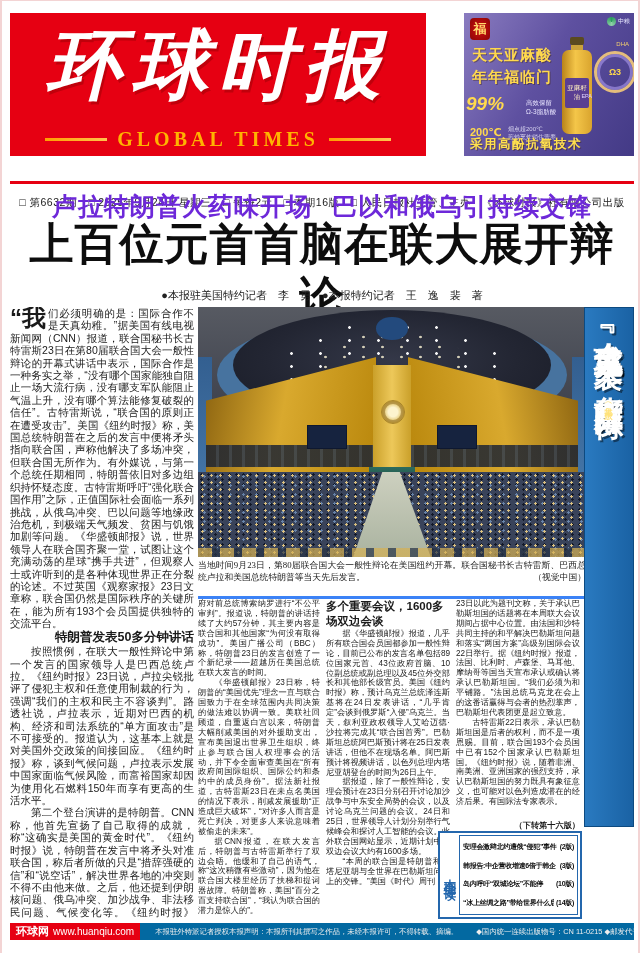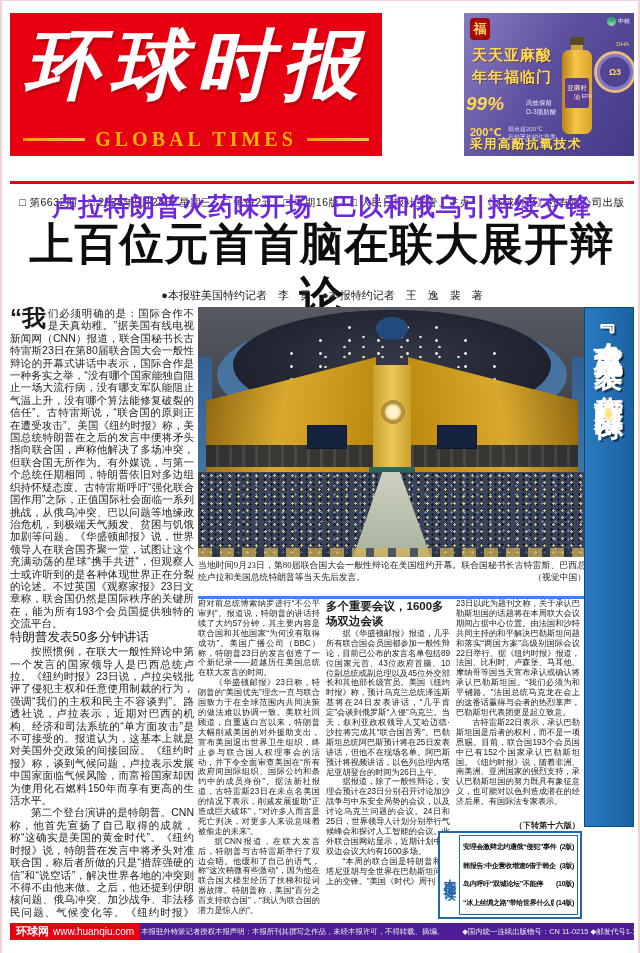--- a/index.html
+++ b/index.html
@@ -4,21 +4,21 @@
 <style>
   html,body{margin:0;padding:0;}
   body{
     width:640px;height:953px;position:relative;background:#ffffff;
     font-family:"Liberation Sans","DejaVu Sans",sans-serif;color:#111;
     overflow:hidden;
   }
   .page{position:absolute;inset:0;border-left:2px solid #f3d4d4;border-right:2px solid #f3d4d4;border-top:1px solid #f3d4d4;}
 
   
-  .masthead{position:absolute;left:8px;top:12px;width:372px;height:143px;background:#e60012;overflow:hidden;}
+  .masthead{position:absolute;left:8px;top:12px;width:416px;height:143px;background:#e60012;overflow:hidden;}
   .masthead-title{
     position:absolute;left:0;right:0;top:2px;text-align:center;color:#fff;
     font-family:"DejaVu Serif","Liberation Serif",serif;font-weight:bold;font-style:italic;
     font-size:76px;line-height:100px;letter-spacing:10px;text-shadow:2px 3px 0 rgba(120,0,0,.35);
   }
   .masthead-sub{position:absolute;left:0;right:0;top:115px;display:flex;align-items:center;justify-content:center;gap:10px;}
   .masthead-sub .rule{width:62px;height:3px;background:linear-gradient(90deg,#ff9d00,#ffc44d);}
   .masthead-sub .en{color:#ffb400;font-family:"Liberation Serif","DejaVu Serif",serif;font-weight:bold;font-size:20px;letter-spacing:4px;}
 
   
@@ -63,21 +63,21 @@
   .byline{position:absolute;left:8px;top:287px;width:624px;text-align:center;font-size:11px;color:#222;
       font-family:"Liberation Serif","DejaVu Serif",serif;}
 
   
   .bodywrap{position:absolute;left:8px;top:306px;width:624px;height:612px;}
   .col{position:absolute;text-align:justify;overflow:hidden;color:#1a1a1a;}
   .col p{margin:0;text-indent:2em;}
   .col1{left:0;top:0;width:184px;height:612px;font-size:10.5px;line-height:12.4px;}
   .col1 p.lead{text-indent:0;}
   .dropcap{float:left;font-size:24px;line-height:22px;font-weight:bold;padding-right:2px;}
-  .subhead1{font-size:12.5px;font-weight:normal;text-align:left;margin:5px 0 4px;text-indent:0 !important;line-height:1.25;}
+  .subhead1{font-size:12.5px;font-weight:bold;text-align:right;margin:5px 0 4px;text-indent:0 !important;line-height:1.25;}
   .colB{left:188px;top:292px;width:122px;height:320px;font-size:8.2px;line-height:9.9px;}
   .colC{left:316px;top:292px;width:124px;height:320px;font-size:8.2px;line-height:9.9px;}
   .subhead2{font-size:11.5px;font-weight:bold;text-align:left;margin:2px 0 4px;text-indent:0 !important;line-height:1.3;}
   .colD{left:446px;top:292px;width:124px;height:232px;font-size:8.2px;line-height:9.9px;display:flex;flex-direction:column;}
   .colD .fill{flex:1;overflow:hidden;}
   .continuation{text-align:right;font-weight:bold;font-size:8.2px;}
 
   
   .photo{position:absolute;left:188px;top:0;width:388px;height:250px;background:#4c4f56;overflow:hidden;}
   .ph-ceiling{position:absolute;left:0;right:0;top:0;height:48%;background:linear-gradient(#575a62,#3a3e4a);}
@@ -139,22 +139,22 @@
   .digest-row{display:flex;justify-content:space-between;white-space:nowrap;font-weight:bold;
       font-size:7px;letter-spacing:-.3px;color:#0d0d0d;}
   .digest-row .txt{flex:1;overflow:hidden;}
   .digest-row .pg{flex:none;padding-left:2px;}
 
   
   .footer{position:absolute;left:8px;top:922px;width:624px;height:17px;display:flex;}
   .site-box{background:#e60012;color:#fff;display:flex;align-items:center;gap:4px;padding:0 6px;flex:none;}
   .site-name{font-weight:bold;font-size:11px;}
   .site-url{font-size:10px;}
-  .notice-bar{flex:1;background:#4c1d95;color:#eee;display:flex;align-items:center;gap:18px;
-      padding:0 1px;font-size:7.4px;overflow:hidden;white-space:nowrap;}
+  .notice-bar{flex:1;background:#0369a1;color:#eee;display:flex;align-items:center;gap:18px;
+      padding:0 15px;font-size:7.4px;overflow:hidden;white-space:nowrap;}
   .notice-issn{margin-left:auto;}
 </style>
 </head>
 <body>
 
 <div class="page">
 
   <div class="masthead">
     <div class="masthead-title">环球时报</div>
     <div class="masthead-sub">

